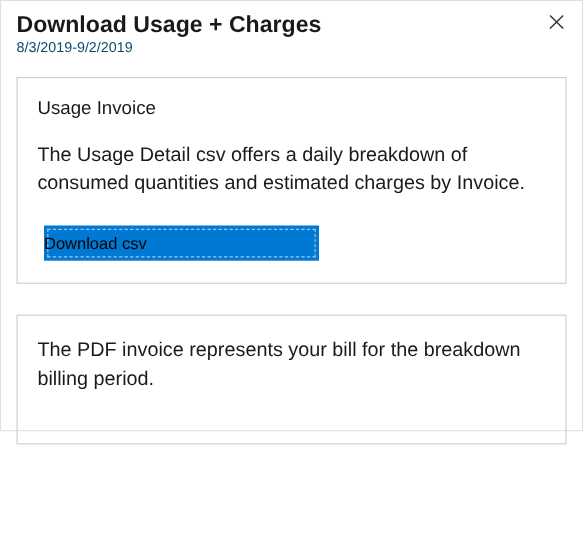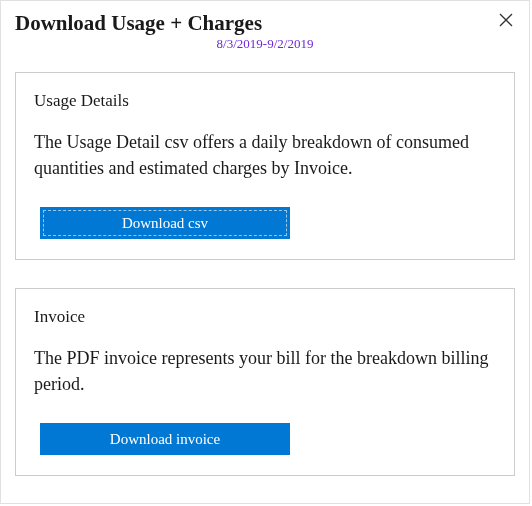--- a/index.html
+++ b/index.html
@@ -9,39 +9,37 @@
     }
     body {
       font-family: 'Segoe UI', Tahoma, sans-serif;
       background: #fff;
       width: 532px;
       height: 506px;
     }
     .panel {
       border: 1px solid #e0e0e0;
       width: 530px;
-      height: 504px;
+      height: 392px;
       padding: 10px 14px;
       position: relative;
-      font-family: Liberation Serif, serif;
     }
     .header {
       position: relative;
       margin-bottom: 20px;
     }
     .title {
       font-size: 21px;
       font-weight: 600;
       color: #1a1a1a;
     }
     .date-range {
       font-size: 13px;
-      color: #6d28d9;
+      color: #0c4a6e;
       margin-top: 0px;
-      text-align: center;
     }
     .close-icon {
       position: absolute;
       top: -2px;
       right: -2px;
       width: 22px;
       height: 22px;
       cursor: pointer;
       display: flex;
       align-items: center;
@@ -63,29 +61,29 @@
       margin-bottom: 18px;
     }
     .card-desc {
       font-size: 18px;
       color: #1a1a1a;
       line-height: 1.45;
       margin-bottom: 26px;
     }
     .btn {
       background: #0078d4;
-      color: #ffffff;
+      color: #000000;
       border: none;
       font-size: 15px;
       font-family: inherit;
       padding: 6px 0;
       width: 250px;
       height: 32px;
       cursor: pointer;
-      text-align: center;
+      text-align: left;
       margin-left: 6px;
     }
     .btn.focused {
       outline: 1px dashed #98c7ea;
       outline-offset: -4px;
     }
   </style>
 </head>
 <body>
 
@@ -95,24 +93,22 @@
     <div class="title">Download Usage + Charges</div>
     <div class="date-range">8/3/2019-9/2/2019</div>
     <div class="close-icon">
       <svg viewBox="0 0 16 16">
           <path d="M2 2 L14 14 M14 2 L2 14" stroke="#333" stroke-width="1.3" fill="none"></path>
         </svg>
     </div>
   </div>
 
   <div class="card">
-    <div class="card-title">Usage Details</div>
+    <div class="card-title">Usage Invoice</div>
     <div class="card-desc">The Usage Detail csv offers a daily breakdown of consumed quantities and estimated charges by Invoice.</div>
     <button class="btn focused">Download csv</button>
   </div>
 
   <div class="card">
-    <div class="card-title">Invoice</div>
     <div class="card-desc">The PDF invoice represents your bill for the breakdown billing period.</div>
-    <button class="btn">Download invoice</button>
   </div>
 
 </div>
 
 </body></html>

